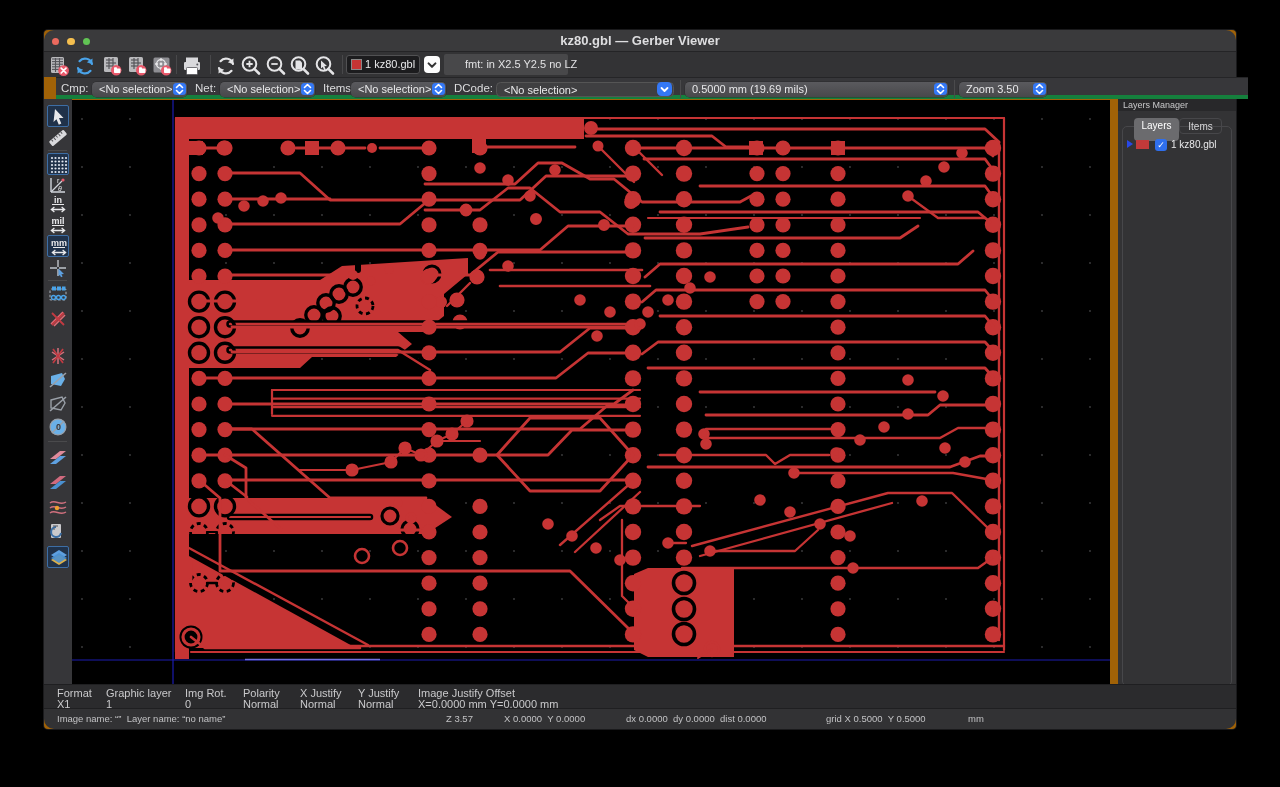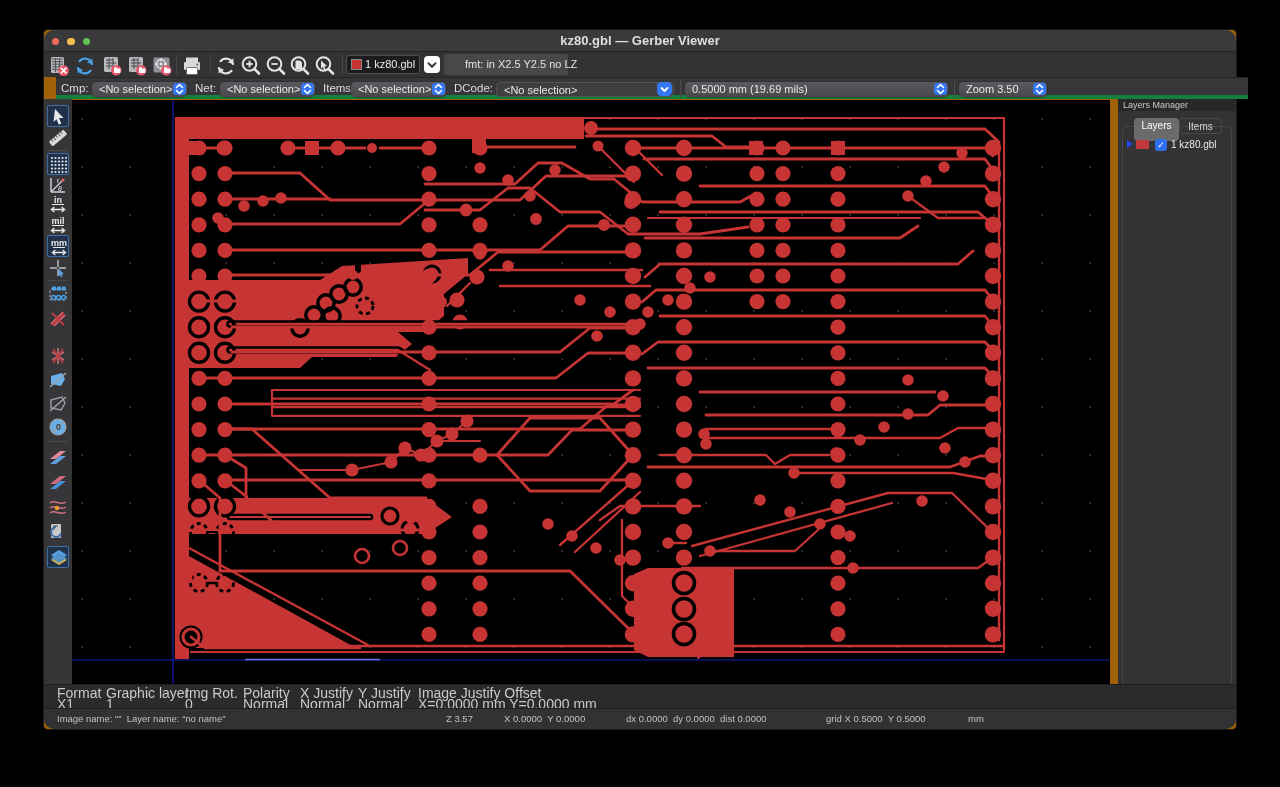--- a/index.html
+++ b/index.html
@@ -6,21 +6,21 @@
 .titlebar{position:absolute;left:0;top:0;width:100%;height:22px;background:#3a3a3c;border-radius:10px 10px 0 0;border-bottom:1px solid #242426}
 .tl{position:absolute;width:7.6px;height:7.6px;border-radius:50%}
 .title{position:absolute;top:0;width:100%;text-align:center;line-height:22px;font-size:13px;font-weight:bold;color:#dedee0}
 .row1{position:absolute;left:0;top:22px;width:100%;height:25px;background:#333335}
 .row2{position:absolute;left:12px;top:47px;width:100%;height:22px;background:#37373a;border-top:1px solid #252527;border-bottom:4px solid #15803d}
 .lbl{position:absolute;top:0;height:22px;line-height:21px;font-size:11.5px;color:#dcdcde}
 .ltb{position:absolute;left:0;top:69px;width:28px;height:585px;background:#363639}
 .canvas{position:absolute;left:28px;top:70px;width:1038px;height:584px;background:#000}
 .panel{position:absolute;left:1074px;top:69px;width:118px;height:585px;background:#333335}
 .phead{position:absolute;left:0;top:0px;width:118px;height:12px;background:#28282a;color:#c8c8ca;font-size:9px;line-height:12px;padding-left:5px}
-.sb1{position:absolute;left:0;top:654px;width:100%;height:24px;background:#2b2b2d;border-top:1px solid #1f1f21;color:#c9c9cb;font-size:14px}
+.sb1{position:absolute;left:0;top:654px;width:100%;height:24px;background:#2b2b2d;border-top:1px solid #1f1f21;color:#c9c9cb;font-size:11px}
 .sb2{position:absolute;left:0;top:678px;width:100%;height:21px;background:#323234;border-top:1px solid #1f1f21;border-radius:0 0 10px 10px;color:#c2c2c4;font-size:9.5px;line-height:20px}
 .cell{position:absolute;top:3px;line-height:10.5px;white-space:pre}
 </style></head><body>
 <div class="win">
   <div class="titlebar">
     <div class="tl" style="left:7.6px;top:7.6px;background:#ec6a5e"></div>
     <div class="tl" style="left:23px;top:7.6px;background:#f5bf4f"></div>
     <div class="tl" style="left:38.6px;top:7.6px;background:#61c454"></div>
     <div class="title">kz80.gbl — Gerber Viewer</div>
   </div>

